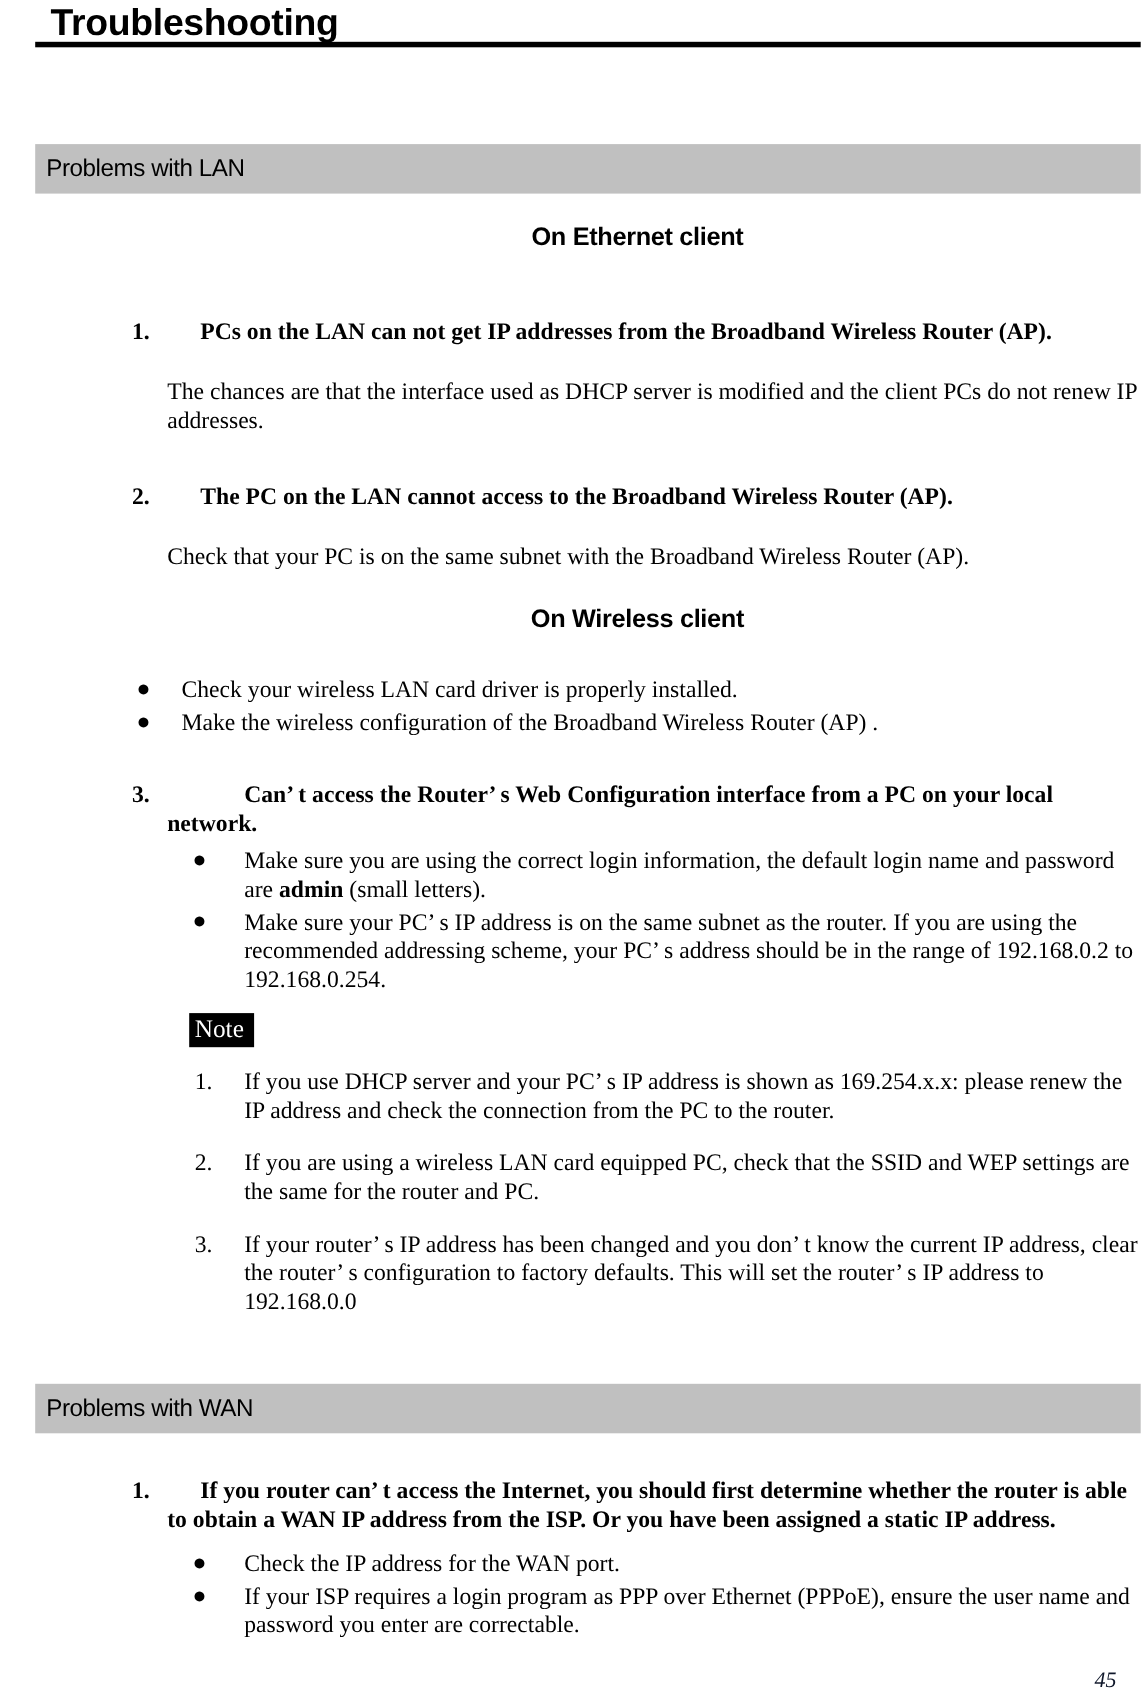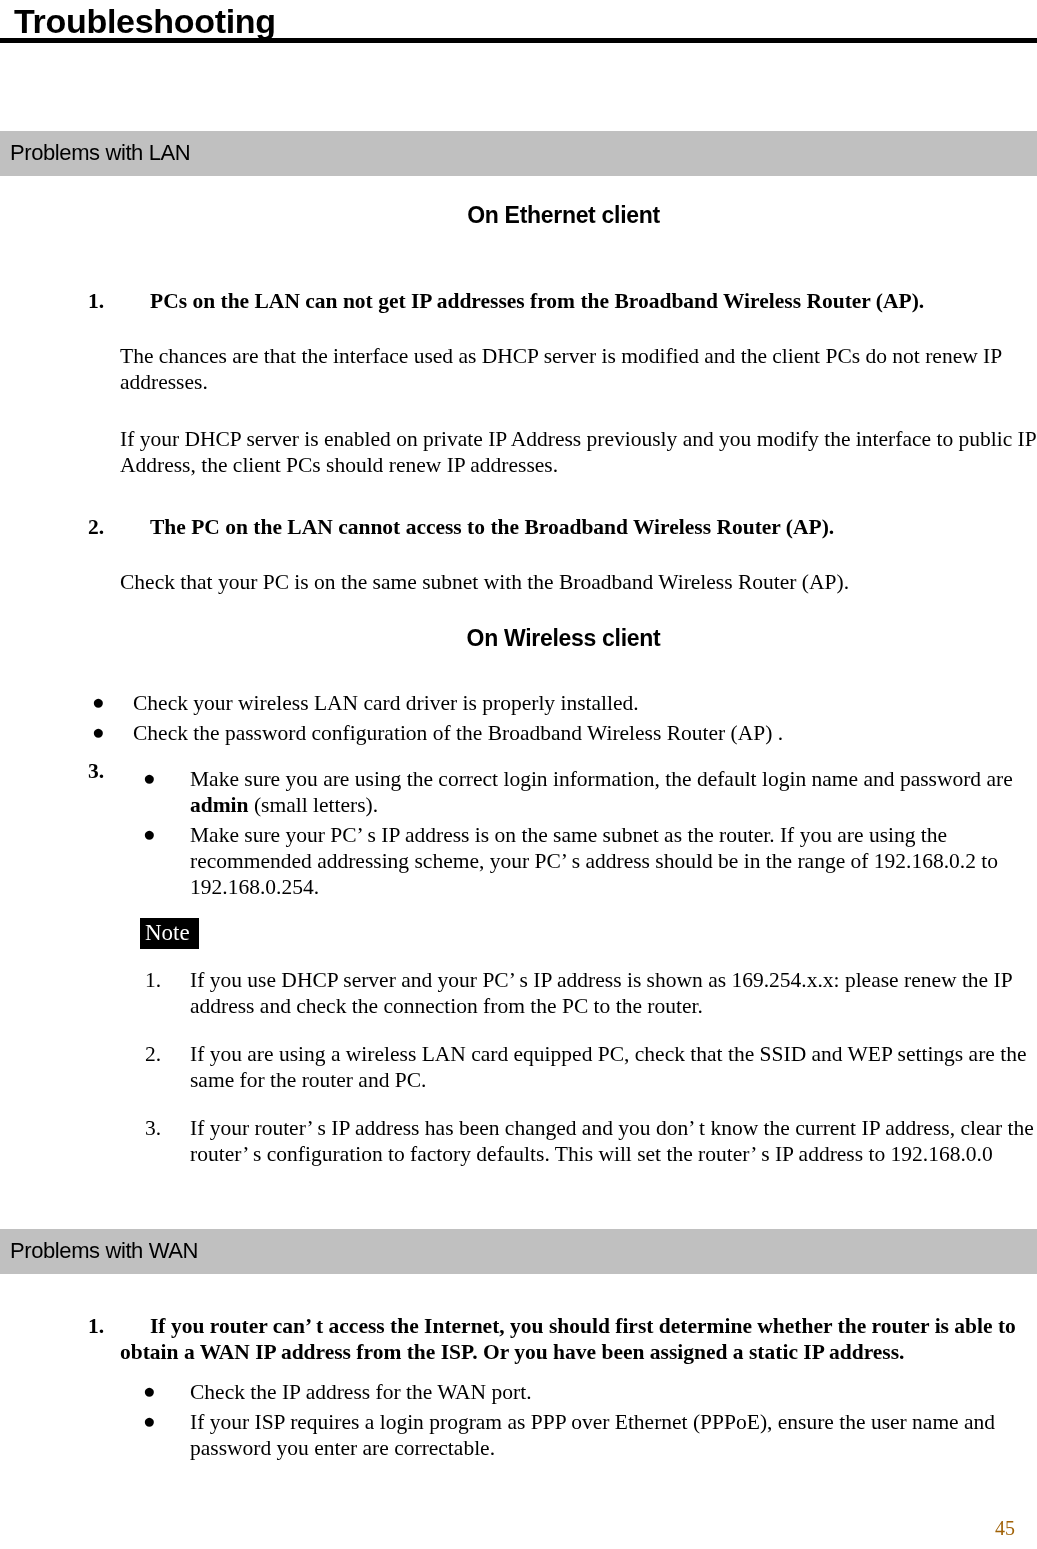--- a/index.html
+++ b/index.html
@@ -15,20 +15,21 @@
     font-family: "Liberation Serif", "DejaVu Serif", serif;
     color: #000000;
     overflow: hidden;
   }
 
   .page {
     position: relative;
     width: 1037px;
     height: 1549px;
     box-sizing: border-box;
+    padding-left: 32px;
   }
 
   
   .chapter-title {
     font-family: "Liberation Sans", "DejaVu Sans", sans-serif;
     font-weight: bold;
     font-size: 34px;
     line-height: 38px;
     letter-spacing: -0.3px;
     margin: 0;
@@ -149,21 +150,22 @@
   }
 
   
   .page-number {
     position: absolute;
     right: 22px;
     bottom: 10px;
     font-family: "Liberation Serif", "DejaVu Serif", serif;
     font-size: 20px;
     line-height: 22px;
-    color: #a16207;
+    color: #0f172a;
+    font-style: italic;
   }
 </style>
 </head>
 <body>
 
 <div class="page">
 
   <h1 class="chapter-title">Troubleshooting</h1>
   <div class="title-rule"></div>
 
@@ -177,21 +179,20 @@
 
   <div style="height:32px"></div>
 
   <div class="num-item">
     <span class="marker">1.</span>
     <span class="num-body">PCs on the LAN can not get IP addresses from the Broadband Wireless Router (AP).</span>
   </div>
   <div style="height:5px"></div>
   <div class="para">The chances are that the interface used as DHCP server is modified and the client PCs do not renew IP addresses.</div>
   <div style="height:7px"></div>
-  <div class="para">If your DHCP server is enabled on private IP Address previously and you modify the interface to public IP Address, the client PCs should renew IP addresses.</div>
 
   <div style="height:9px"></div>
 
   <div class="num-item">
     <span class="marker">2.</span>
     <span class="num-body">The PC on the LAN cannot access to the Broadband Wireless Router (AP).</span>
   </div>
   <div style="height:5px"></div>
   <div class="para">Check that your PC is on the same subnet with the Broadband Wireless Router (AP).</div>
 
@@ -201,27 +202,28 @@
 
   <div style="height:38px"></div>
 
   <div class="bullet-item level1">
     <span class="dot">●</span>
     <span>Check your wireless LAN card driver is properly installed.</span>
   </div>
   <div style="height:4px"></div>
   <div class="bullet-item level1">
     <span class="dot">●</span>
-    <span>Check the password configuration of the Broadband Wireless Router (AP) .</span>
+    <span>Make the wireless configuration of the Broadband Wireless Router (AP) .</span>
   </div>
 
   <div style="height:12px"></div>
 
   <div class="num-item wide">
     <span class="marker">3.</span>
+    <span class="num-body">Can’ t access the Router’ s Web Configuration interface from a PC on your local network.</span>
   </div>
 
   <div style="height:8px"></div>
 
   <div class="bullet-item">
     <span class="dot">●</span>
     <span><span>Make sure you are using the correct login information, the default login name and password are </span><span class="bold">admin</span><span> (small letters).</span></span>
   </div>
   <div style="height:4px"></div>
   <div class="bullet-item">

